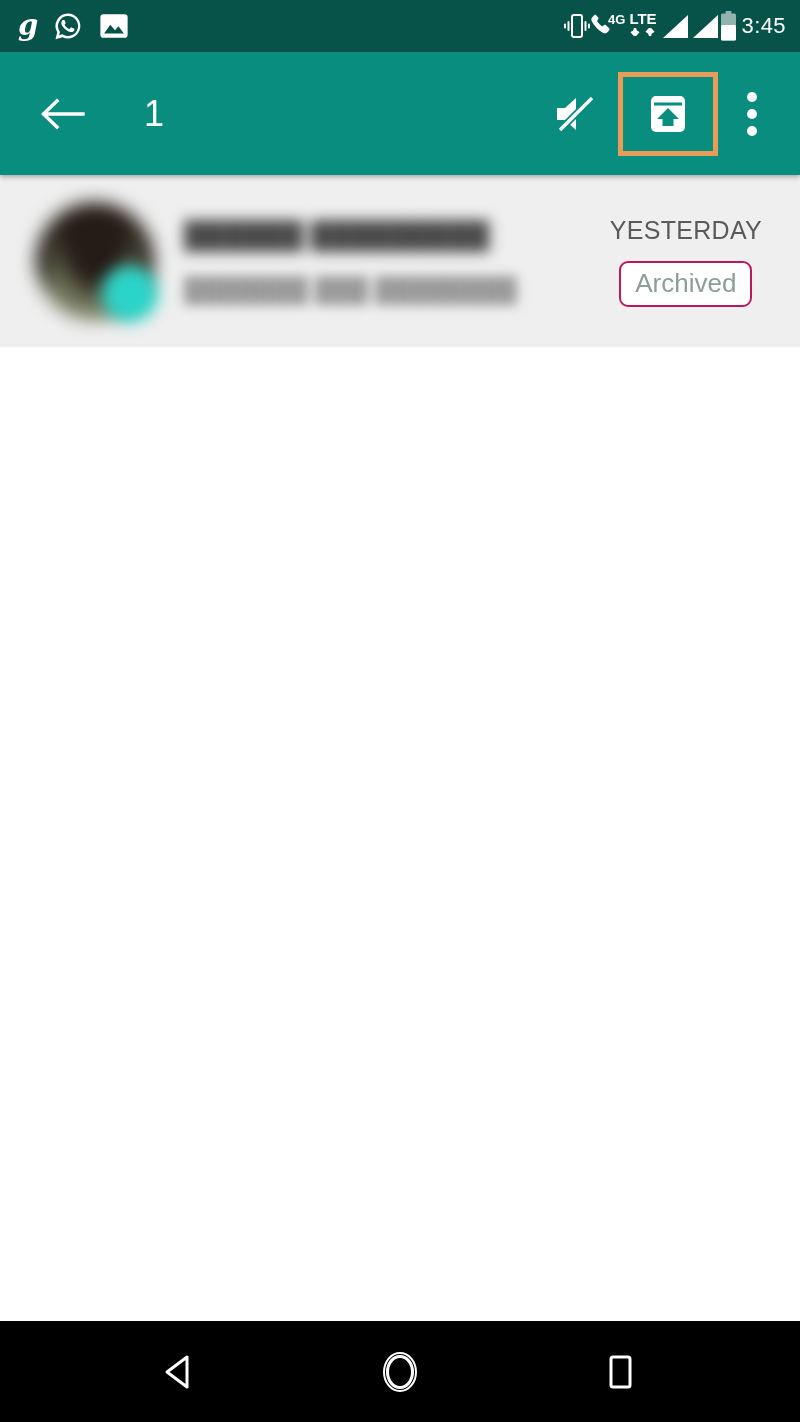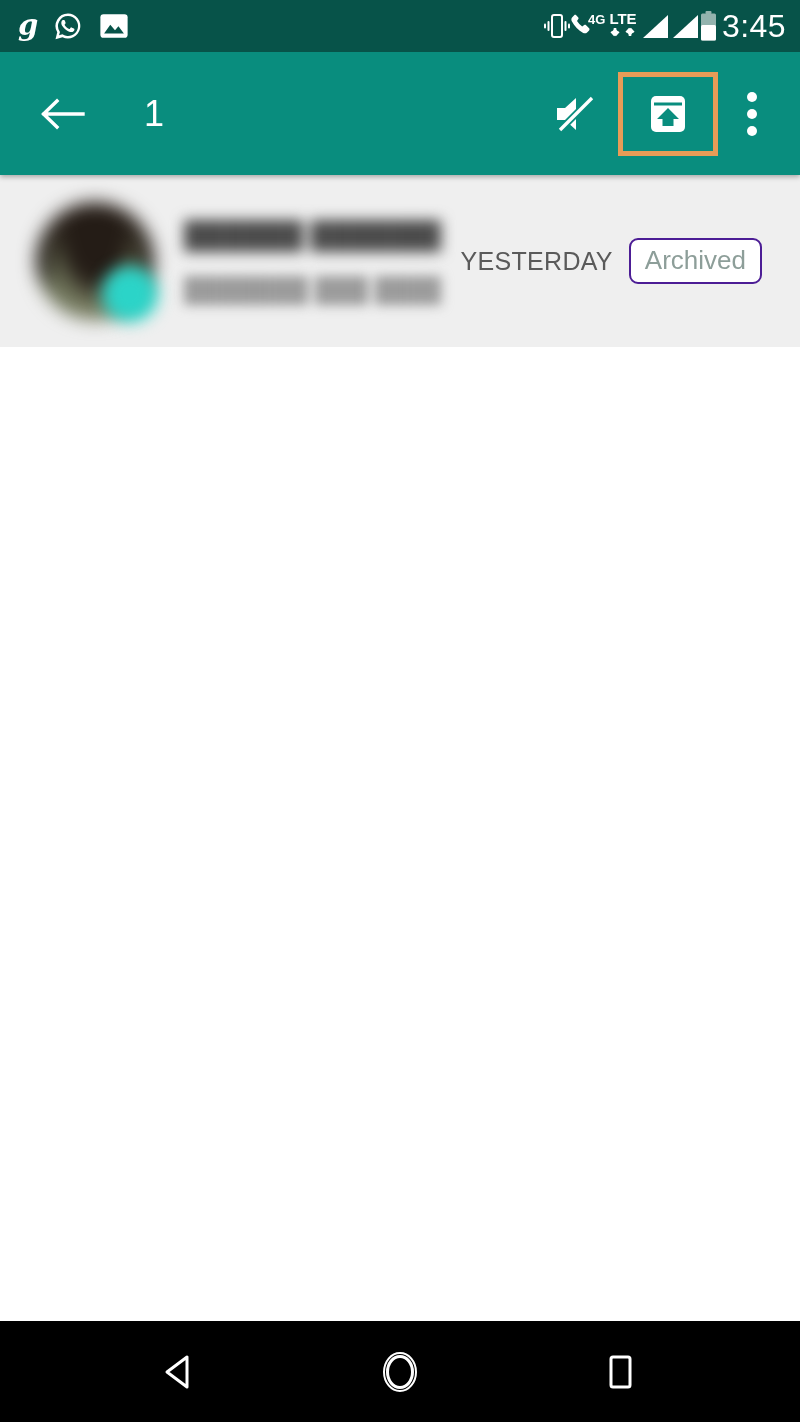--- a/index.html
+++ b/index.html
@@ -31,21 +31,21 @@
     font-style:italic;
     font-weight:700;
     line-height:1;
     letter-spacing:-1px;
     position:relative;
     top:-1px;
   }
   .sb-icon svg{ display:block; }
 
   .clock{
-    font-size:32px;
+    font-size:22px;
     font-weight:400;
     letter-spacing:0.4px;
     margin-left:5px;
     line-height:1;
   }
 
   
   .app-bar{
     height:123px;
     background:#098D7E;
@@ -163,33 +163,33 @@
     display:block;
     font-size:25px;
     font-weight:400;
     color:#9a9a9a;
     white-space:nowrap;
     overflow:hidden;
   }
   .chat-meta{
     flex:0 0 auto;
     display:flex;
-    flex-direction:row;
+    flex-direction:column;
     align-items:center;
     justify-content:center;
     gap:16px;
   }
   .chat-time{
     font-size:25px;
     color:#5a5a5a;
     letter-spacing:0.3px;
     white-space:nowrap;
   }
   .archived-badge{
-    border:2px solid #4c1d95;
+    border:2px solid #be185d;
     border-radius:9px;
     background:#ffffff;
     color:#8d9e99;
     font-size:26px;
     padding:7px 14px 9px;
     line-height:1;
     white-space:nowrap;
   }
   .list-body{
     background:#ffffff;

